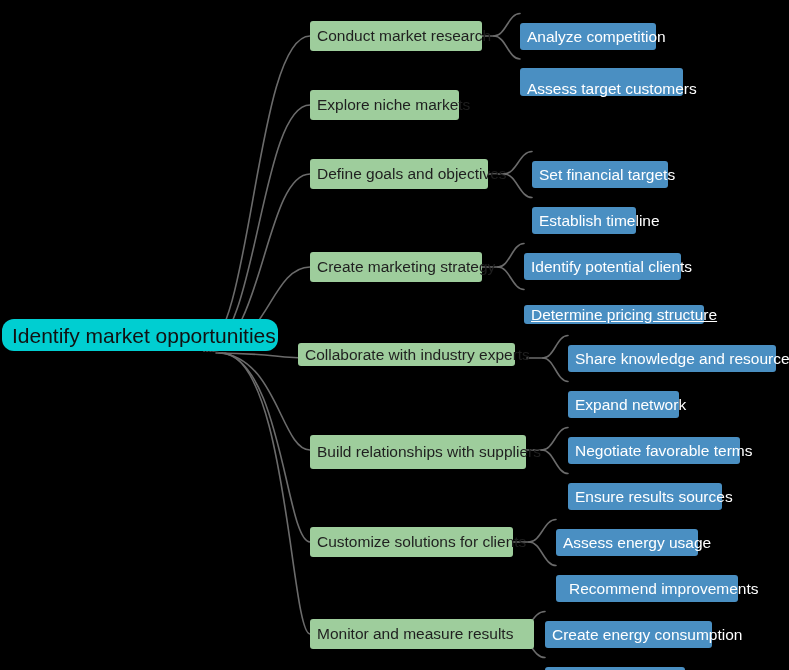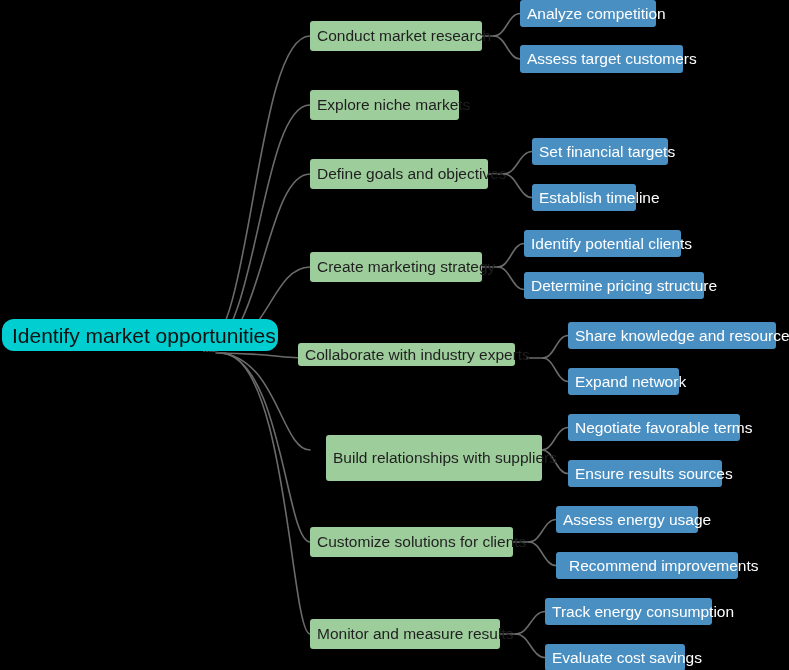--- a/index.html
+++ b/index.html
@@ -42,20 +42,21 @@
     background: #9ECD9C;
     color: #1f1f1f;
     font-size: 15.5px;
     padding: 0 7px;
   }
   .node-l2 {
     background: #4A8FC2;
     color: #ffffff;
     font-size: 15.5px;
     padding: 0 7px;
+    margin-top: 23px;
   }
   .node-label {
     display: block;
     line-height: 1;
   }
 </style>
 </head>
 <body>
 
 <div id="canvas">
@@ -90,76 +91,76 @@
       <path d="M 516 634 C 529.05 634, 531.95 611.5, 545 611.5" fill="none" stroke="#6b6b6b" stroke-width="1.6" stroke-linecap="round"></path>
       <path d="M 516 634 C 529.05 634, 531.95 657.5, 545 657.5" fill="none" stroke="#6b6b6b" stroke-width="1.6" stroke-linecap="round"></path>
     </svg>
   <div id="nodes">
       <div class="node node-l1" style="left: 310px; top: 21px; width: 172px; height: 30px;">
         <span class="node-label">Conduct market research</span>
       </div>
       <div class="node node-l2" style="left: 520px; top: 0px; width: 136px; height: 27px;">
         <span class="node-label">Analyze competition</span>
       </div>
-      <div class="node node-l2" style="left: 520px; top: 45px; width: 163px; height: 28px;">
+      <div class="node node-l2" style="left: 520px; top: 45px; width: 163px; height: 28px; align-items: flex-end;">
         <span class="node-label">Assess target customers</span>
       </div>
       <div class="node node-l1" style="left: 310px; top: 90px; width: 149px; height: 30px;">
         <span class="node-label">Explore niche markets</span>
       </div>
       <div class="node node-l1" style="left: 310px; top: 159px; width: 178px; height: 30px;">
         <span class="node-label">Define goals and objectives</span>
       </div>
       <div class="node node-l2" style="left: 532px; top: 138px; width: 136px; height: 27px;">
         <span class="node-label">Set financial targets</span>
       </div>
       <div class="node node-l2" style="left: 532px; top: 184px; width: 104px; height: 27px;">
         <span class="node-label">Establish timeline</span>
       </div>
       <div class="node node-l1" style="left: 310px; top: 252px; width: 172px; height: 30px;">
         <span class="node-label">Create marketing strategy</span>
       </div>
       <div class="node node-l2" style="left: 524px; top: 230px; width: 157px; height: 27px;">
         <span class="node-label">Identify potential clients</span>
       </div>
-      <div class="node node-l2" style="left: 524px; top: 272px; width: 180px; height: 27px;">
+      <div class="node node-l2" style="left: 524px; top: 282px; width: 180px; height: 19px; text-decoration: underline;">
         <span class="node-label">Determine pricing structure</span>
       </div>
       <div class="node node-l1" style="left: 298px; top: 343px; width: 217px; height: 23px;">
         <span class="node-label">Collaborate with industry experts</span>
       </div>
       <div class="node node-l2" style="left: 568px; top: 322px; width: 208px; height: 27px;">
         <span class="node-label">Share knowledge and resources</span>
       </div>
       <div class="node node-l2" style="left: 568px; top: 368px; width: 111px; height: 27px;">
         <span class="node-label">Expand network</span>
       </div>
-      <div class="node node-l1" style="left: 326px; top: 435px; width: 216px; height: 46px;">
+      <div class="node node-l1" style="left: 310px; top: 435px; width: 216px; height: 34px;">
         <span class="node-label">Build relationships with suppliers</span>
       </div>
       <div class="node node-l2" style="left: 568px; top: 414px; width: 172px; height: 27px;">
         <span class="node-label">Negotiate favorable terms</span>
       </div>
       <div class="node node-l2" style="left: 568px; top: 460px; width: 154px; height: 27px;">
         <span class="node-label">Ensure results sources</span>
       </div>
       <div class="node node-l1" style="left: 310px; top: 527px; width: 203px; height: 30px;">
         <span class="node-label">Customize solutions for clients</span>
       </div>
       <div class="node node-l2" style="left: 556px; top: 506px; width: 142px; height: 27px;">
         <span class="node-label">Assess energy usage</span>
       </div>
       <div class="node node-l2" style="left: 556px; top: 552px; width: 182px; height: 27px; padding-left: 13px;">
         <span class="node-label">Recommend improvements</span>
       </div>
-      <div class="node node-l1" style="left: 310px; top: 619px; width: 190px; height: 30px;">
+      <div class="node node-l1" style="left: 310px; top: 619px; width: 224px; height: 30px;">
         <span class="node-label">Monitor and measure results</span>
       </div>
       <div class="node node-l2" style="left: 545px; top: 598px; width: 167px; height: 27px;">
-        <span class="node-label">Track energy consumption</span>
+        <span class="node-label">Create energy consumption</span>
       </div>
       <div class="node node-l2" style="left: 545px; top: 644px; width: 140px; height: 27px;">
         <span class="node-label">Evaluate cost savings</span>
       </div>
       <div class="node node-root" style="left: 2px; top: 319px; width: 276px; height: 32px;">
         <span class="node-label">Identify market opportunities</span>
       </div>
     </div>
 </div>
 

